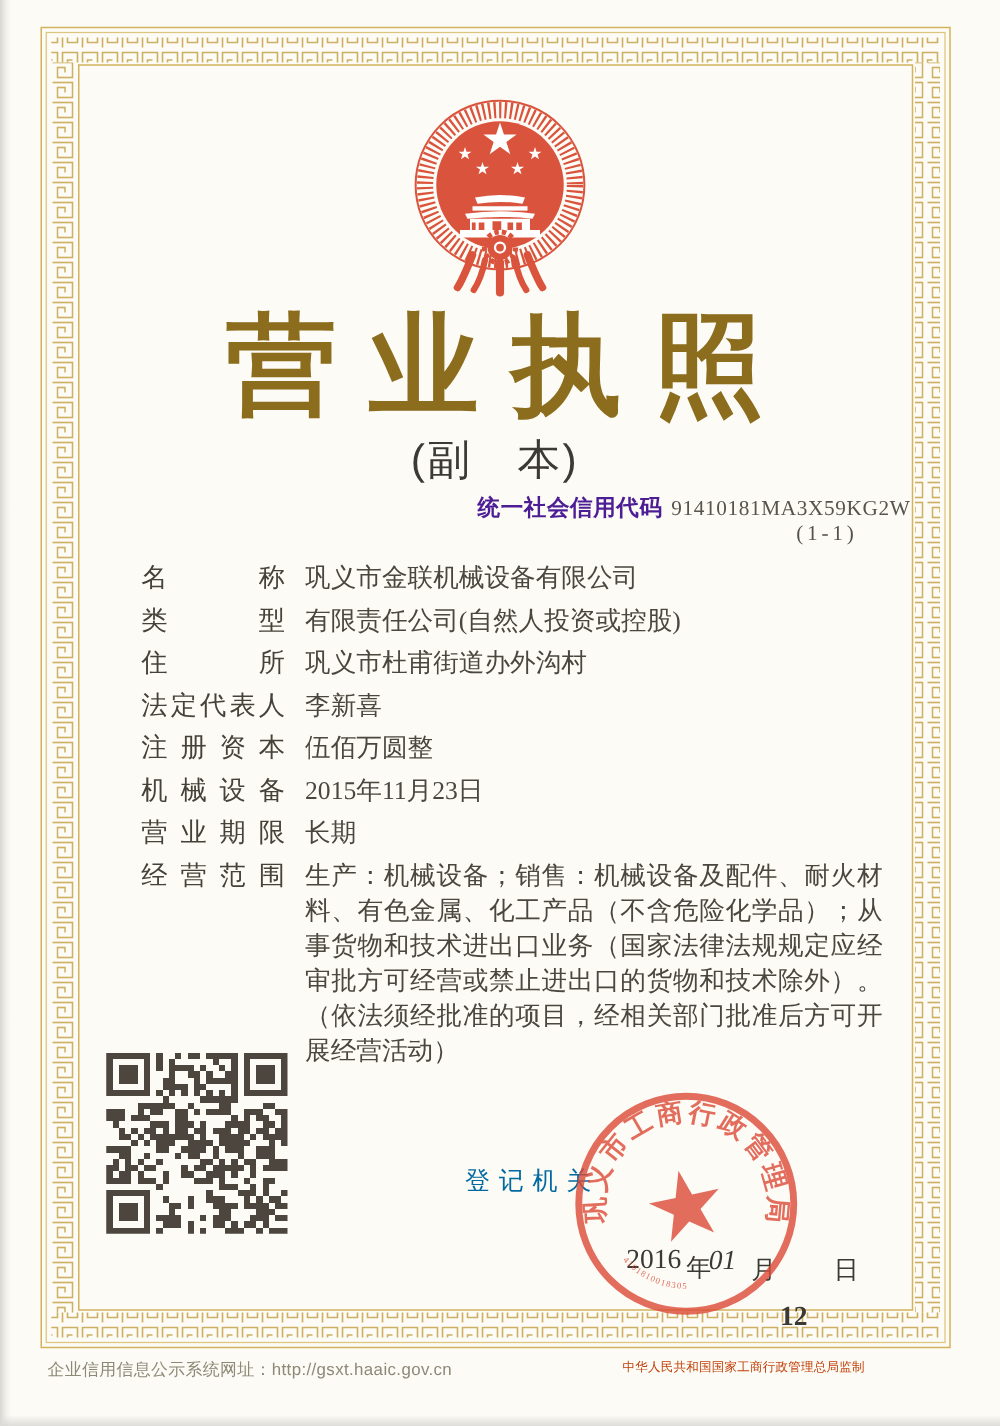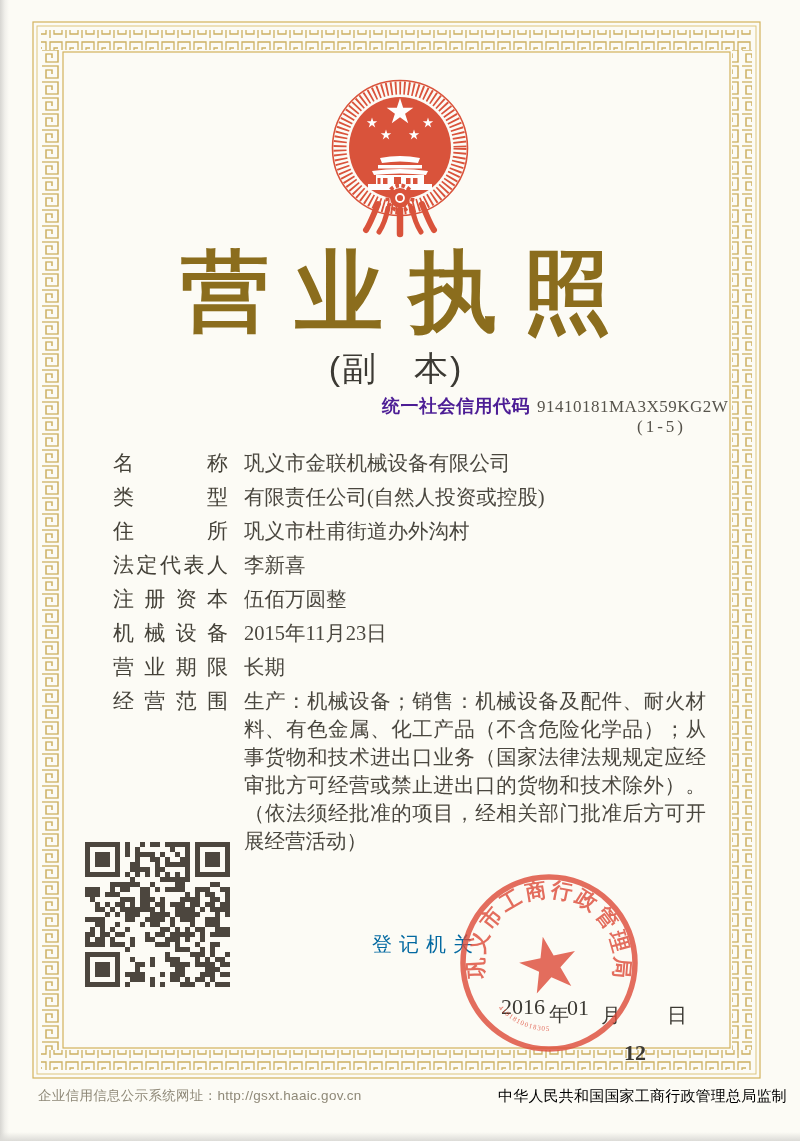--- a/index.html
+++ b/index.html
@@ -46,29 +46,29 @@
   .authority{
     position:absolute;left:372px;top:931px;
     font-size:20px;color:#0369a1;letter-spacing:7px;font-weight:500;white-space:nowrap;z-index:2;
   }
   .seal{position:absolute;left:449px;top:863px;width:200px;height:200px;z-index:5;}
   .date-part{position:absolute;color:#3b3933;z-index:4;white-space:nowrap;}
   .d-num{font-family:"Liberation Serif","DejaVu Serif",serif;font-size:22px;}
   .d-cjk{font-size:20px;}
   .d-year{left:501px;top:994px;}
   .d-ylab{left:549px;top:1001px;}
-  .d-month{left:567px;top:995px;}
+  .d-month{left:567px;top:995px;font-style:italic;}
   .d-mlab{left:601px;top:1002px;}
   .d-day{left:624px;top:1040px;font-weight:bold;}
   .d-dlab{left:667px;top:1002px;}
   .footer-left{
     position:absolute;left:38px;top:1087px;font-size:13.5px;color:#8e8877;letter-spacing:0.3px;white-space:nowrap;
   }
   .footer-right{
-    position:absolute;left:498px;top:1087px;font-size:15px;color:#000000;letter-spacing:0.2px;white-space:nowrap;
+    position:absolute;left:498px;top:1087px;font-size:10px;color:#c2410c;letter-spacing:0.2px;white-space:nowrap;
   }
 </style>
 </head>
 <body>
 
 <div class="page">
 
   <div class="edge-l"></div>
   <div class="edge-b"></div>
 
@@ -124,21 +124,21 @@
 
   <h1 class="title">营业执照</h1>
 
   <div class="subtitle">(副　本)</div>
 
   <div class="code-line">
     <span class="code-label">统一社会信用代码</span>
     <span class="code-value">91410181MA3X59KG2W</span>
   </div>
 
-  <div class="page-note">(1-5)</div>
+  <div class="page-note">(1-1)</div>
 
   <div class="fields">
 
       <div class="field-row">
         <div class="field-label">名称</div>
         <div class="field-value">巩义市金联机械设备有限公司</div>
       </div>
 
       <div class="field-row">
         <div class="field-label">类型</div>

